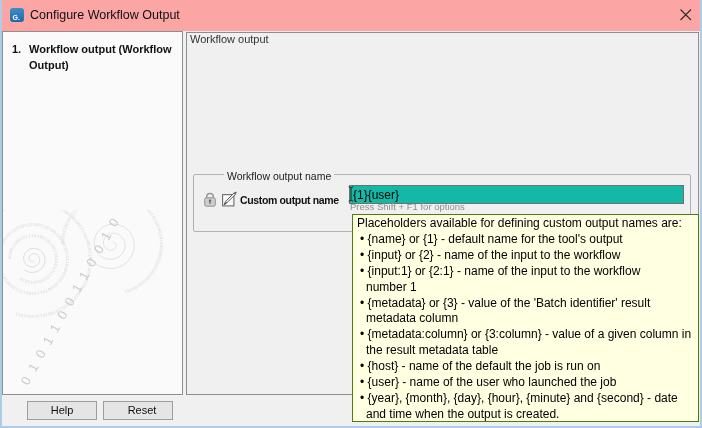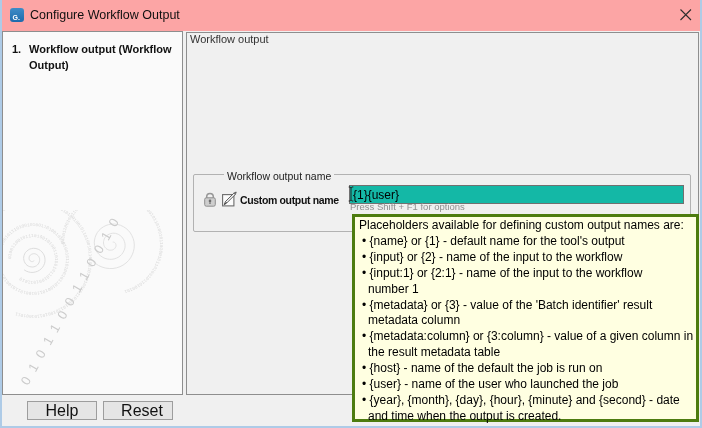--- a/index.html
+++ b/index.html
@@ -25,23 +25,23 @@
 .grouplabel{position:absolute;left:6px;top:-5px;background:#f0f0f0;padding:0 3px;font-size:10.5px;color:#222;margin-left:24px;}
 .lockicon{position:absolute;left:10px;top:17px;}
 .pencilicon{position:absolute;left:28px;top:16px;}
 .paramlabel{position:absolute;left:46px;top:19px;font-size:10.5px;font-weight:bold;letter-spacing:-0.35px;color:#111;}
 .inputbox{position:absolute;left:155px;top:10px;width:335px;height:19px;background:#14b8a6;
   border:1px solid #707070;box-sizing:border-box;}
 .inputtxt{position:absolute;left:3px;top:1.5px;font-size:12px;color:#000;}
 .pressf1{position:absolute;left:156px;top:26px;font-size:9.5px;color:#8f8f8f;}
 .ibeam{position:absolute;left:154px;top:11px;}
 .btn{position:absolute;width:70px;height:19px;background:#e5e5e5;border:1px solid #9d9d9d;
-  box-sizing:border-box;text-align:center;font-size:16px;color:#111;line-height:17px;}
+  box-sizing:border-box;text-align:center;font-size:11px;color:#111;line-height:17px;}
 .tooltip{position:absolute;left:352px;top:214px;width:347px;height:208px;background:#ffffe1;
-  border:3px solid #4d7c0f;box-sizing:border-box;font-size:12px;line-height:15.9px;color:#000;
+  border:1px solid #4d7c0f;box-sizing:border-box;font-size:12px;line-height:15.9px;color:#000;
   padding:1px 0 0 4px;}
 .tooltip .b{padding-left:9px;text-indent:-6px;}
 .wm{position:absolute;left:0;top:178px;}
 </style>
 </head>
 <body>
 <div class="win">
   <div class="titlebar">
     <div class="appicon">
         <span>G.</span>

